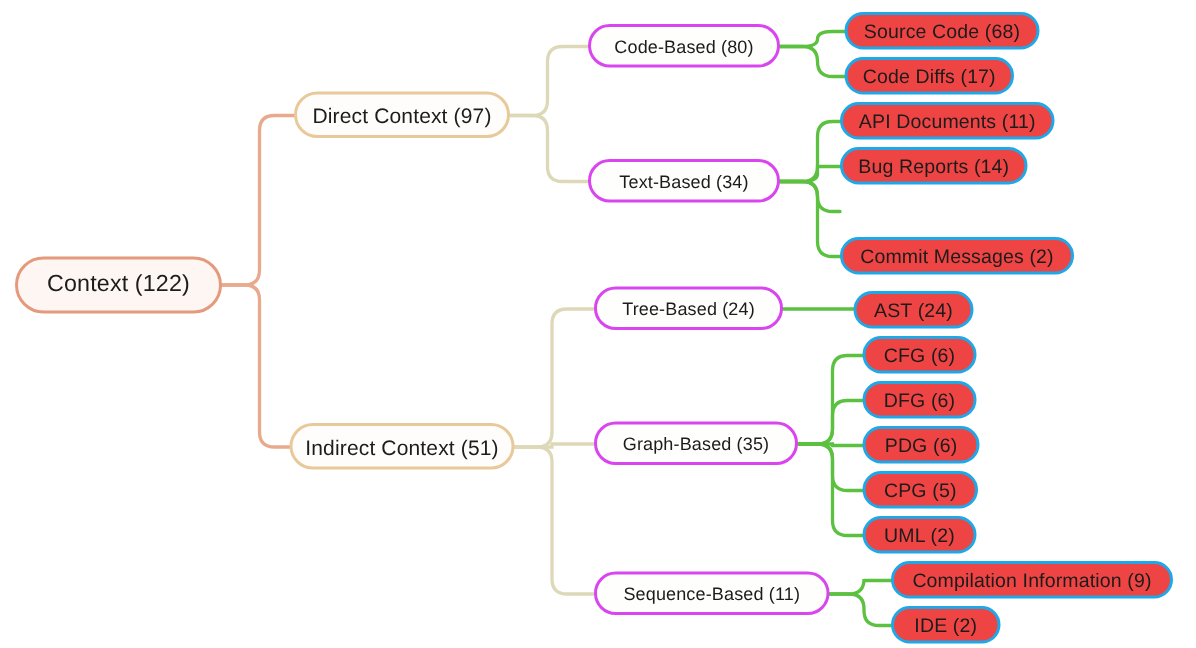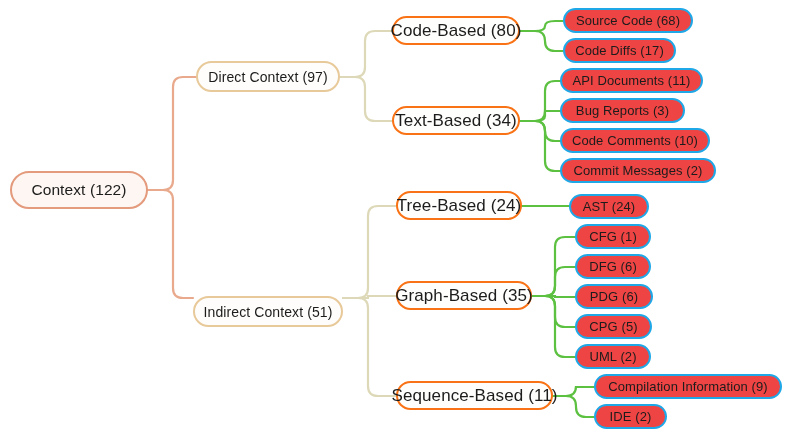--- a/index.html
+++ b/index.html
@@ -51,24 +51,24 @@
   
   .lvl1 {
     border: 2px solid #e8c99a;
     border-radius: 16px;
     background: #fefdfb;
     font-size: 14px;
     height: 31px;
   }
   
   .lvl2 {
-    border: 2px solid #f97316;
+    border: 2px solid #d946ef;
     border-radius: 15px;
     background: #fefefc;
-    font-size: 17px;
+    font-size: 12px;
     height: 29px;
     align-items: center;
   }
   
   .lvl3 {
     border: 2.5px solid #1fa8e8;
     border-radius: 13px;
     background: #ef4444;
     font-size: 13px;
     height: 25px;
@@ -117,21 +117,21 @@
     </g>
   </svg>
 
   <div class="node lvl0" style="left:10px; top:171px; width:138px;">
     <span class="node-label">Context (122)</span>
   </div>
 
   <div class="node lvl1" style="left:196px; top:61px; width:144px;">
     <span class="node-label">Direct Context (97)</span>
   </div>
-  <div class="node lvl1" style="left:193px; top:296px; width:150px;">
+  <div class="node lvl1" style="left:193px; top:282px; width:150px;">
     <span class="node-label">Indirect Context (51)</span>
   </div>
 
   <div class="node lvl2" style="left:392px; top:16px; width:128px;">
     <span class="node-label">Code-Based (80)</span>
   </div>
   <div class="node lvl2" style="left:392px; top:106px; width:128px;">
     <span class="node-label">Text-Based (34)</span>
   </div>
   <div class="node lvl2" style="left:396px; top:191px; width:126px;">
@@ -148,35 +148,32 @@
     <span class="node-label">Source Code (68)</span>
   </div>
   <div class="node lvl3" style="left:563px; top:38px; width:113px;">
     <span class="node-label">Code Diffs (17)</span>
   </div>
 
   <div class="node lvl3" style="left:560px; top:68px; width:143px;">
     <span class="node-label">API Documents (11)</span>
   </div>
   <div class="node lvl3" style="left:560px; top:98px; width:125px;">
-    <span class="node-label">Bug Reports (3)</span>
-  </div>
-  <div class="node lvl3" style="left:560px; top:128px; width:150px;">
-    <span class="node-label">Code Comments (10)</span>
+    <span class="node-label">Bug Reports (14)</span>
   </div>
   <div class="node lvl3" style="left:560px; top:158px; width:156px;justify-content:center;">
     <span class="node-label">Commit Messages (2)</span>
   </div>
 
   <div class="node lvl3" style="left:569px; top:194px; width:80px;">
     <span class="node-label">AST (24)</span>
   </div>
 
   <div class="node lvl3" style="left:575px; top:224px; width:76px;">
-    <span class="node-label">CFG (1)</span>
+    <span class="node-label">CFG (6)</span>
   </div>
   <div class="node lvl3" style="left:575px; top:254px; width:76px;">
     <span class="node-label">DFG (6)</span>
   </div>
   <div class="node lvl3" style="left:575px; top:284px; width:78px;">
     <span class="node-label">PDG (6)</span>
   </div>
   <div class="node lvl3" style="left:575px; top:314px; width:77px;">
     <span class="node-label">CPG (5)</span>
   </div>

